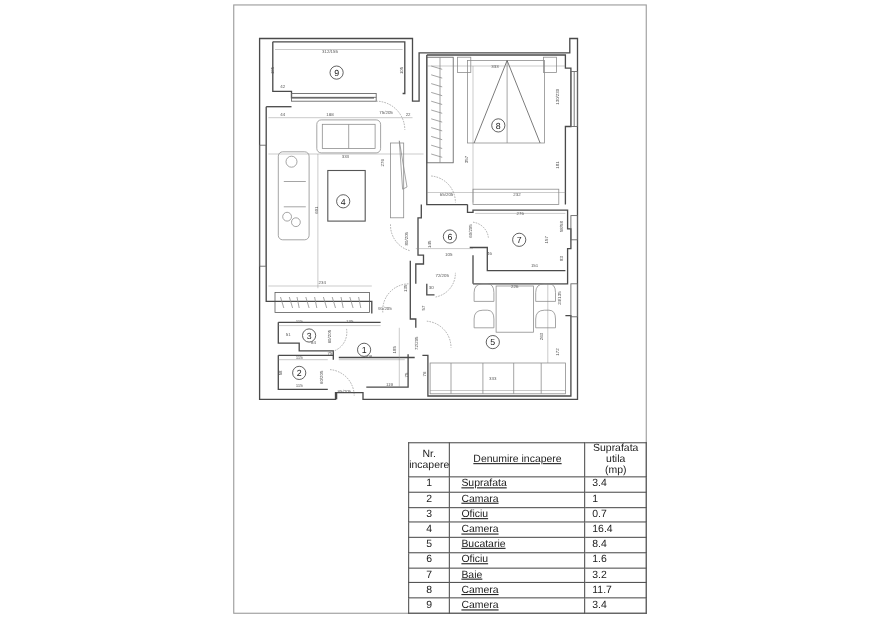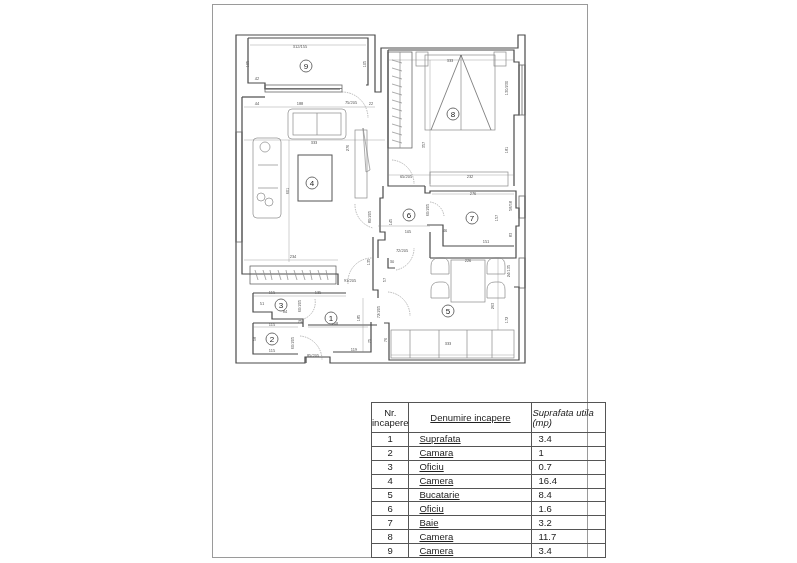--- a/index.html
+++ b/index.html
@@ -1,31 +1,31 @@
 <!DOCTYPE html>
 <html><head>
 <meta charset="utf-8">
 <style>
   html, body { margin: 0; padding: 0; background: #ffffff; }
   body { width: 797px; height: 563px; position: relative; overflow: hidden;
          font-family: "Liberation Sans", sans-serif; }
   .sheet { position: absolute; left: 212px; top: 4px; width: 376px; height: 554px;
            border: 1px solid #9a9a9a; box-sizing: border-box; }
   svg.plan { position: absolute; left: 0; top: 0; }
-  .room-table { position: absolute; left: 371px; top: 402px; width: 235px; height: 156px;
+  .room-table { position: absolute; left: 371px; top: 402px; width: 217px; height: 156px;
                 border-collapse: collapse; font-size: 9.5px; color: #222;
                 font-family: "Liberation Sans", sans-serif; }
   .room-table td, .room-table th { border: 1px solid #555; padding: 0; line-height: 10px;
                  font-weight: normal; vertical-align: middle; }
   .room-table th { height: 29px; }
   .room-table td { height: 10px; }
   .c-nr { width: 33px; text-align: center; }
   .c-name { width: 112px; text-align: left; padding-left: 10px !important; text-decoration: underline; }
   .c-area { text-align: left; padding-left: 6px !important; }
-  .room-table th.c-area { text-align: left; padding-left: 0 !important; font-style: italic; }
+  .room-table th.c-area { text-align: center; padding-left: 0 !important; }
   .room-table th.c-name { text-align: center; padding-left: 0 !important; }
   .dim { font-family: "Liberation Sans", sans-serif; font-size: 4px; fill: #555; }
   .rlabel { font-family: "Liberation Sans", sans-serif; font-size: 8px; fill: #222; }
 </style>
 </head>
 <body>
 
 <div class="sheet"></div>
 
 <svg class="plan" width="797" height="563" viewBox="0 0 797 563" xmlns="http://www.w3.org/2000/svg">

